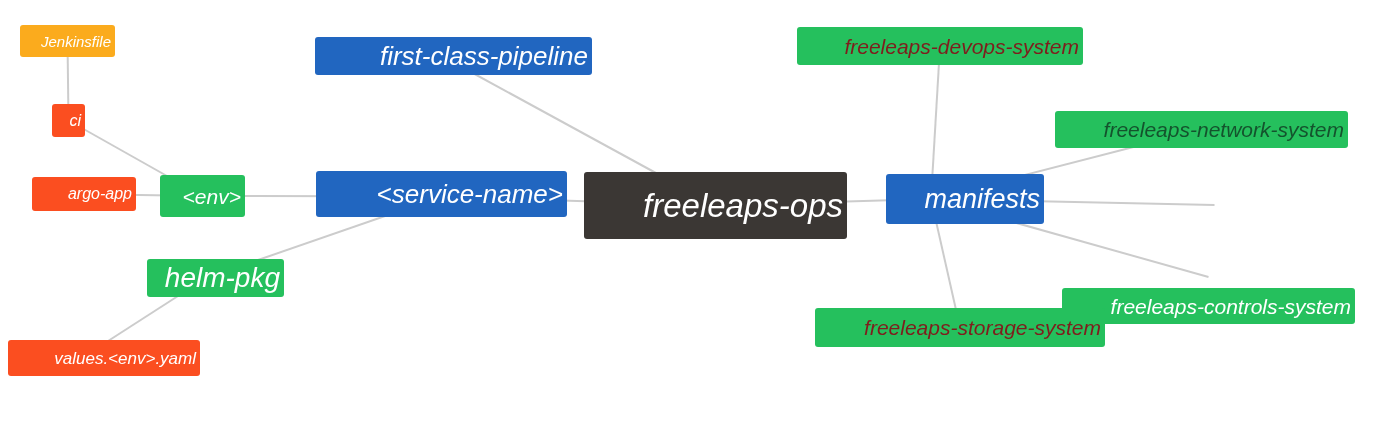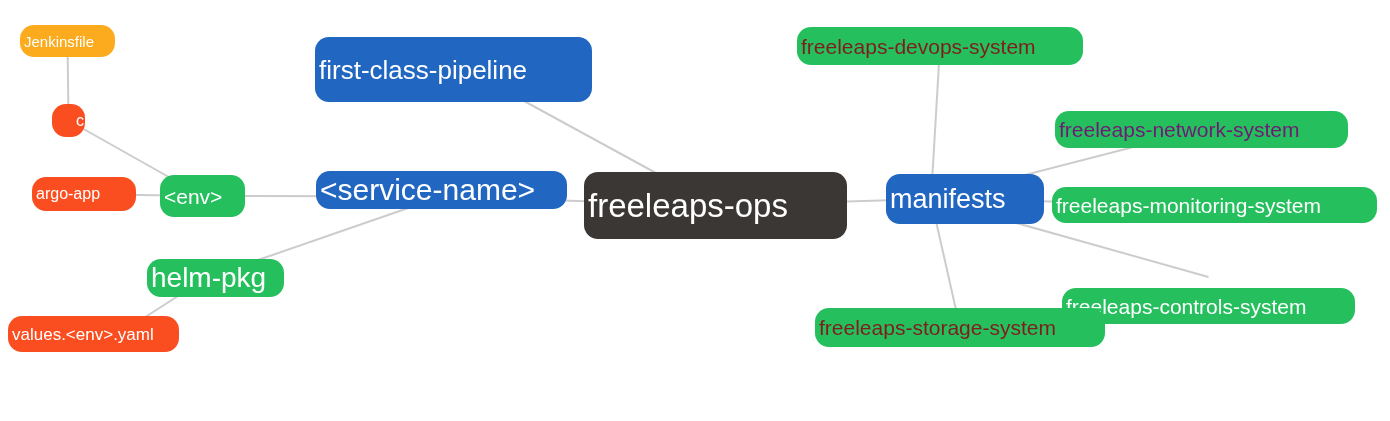--- a/index.html
+++ b/index.html
@@ -25,28 +25,29 @@
   #node-layer {
     position: absolute;
     left: 0; top: 0;
     width: 1390px;
     height: 421px;
     z-index: 2;
   }
   .node {
     position: absolute;
     box-sizing: border-box;
-    border-radius: 14px;
+    border-radius: 3px;
     display: flex;
     align-items: center;
-    justify-content: flex-start;
+    justify-content: flex-end;
     color: #ffffff;
     cursor: pointer;
     white-space: nowrap;
     line-height: 1;
+    font-style: italic;
   }
   .node span {
     display: block;
     padding: 0 4px;
   }
 </style>
 </head>
 <body>
 
 <div class="canvas">
@@ -75,43 +76,40 @@
       </div>
       <div class="node" style="left: 32px; top: 177px; width: 104px; height: 34px; font-size: 16px; background: rgb(251, 78, 32); color: rgb(255, 255, 255);">
         <span>argo-app</span>
       </div>
       <div class="node" style="left: 160px; top: 175px; width: 85px; height: 42px; font-size: 21px; background: rgb(37, 192, 93); color: rgb(255, 255, 255);">
         <span>&lt;env&gt;</span>
       </div>
       <div class="node" style="left: 147px; top: 259px; width: 137px; height: 38px; font-size: 28px; background: rgb(37, 192, 93); color: rgb(255, 255, 255);">
         <span>helm-pkg</span>
       </div>
-      <div class="node" style="left: 8px; top: 316px; width: 171px; height: 36px; font-size: 17px; background: rgb(251, 78, 32); color: rgb(255, 255, 255);">
+      <div class="node" style="left: 8px; top: 340px; width: 192px; height: 36px; font-size: 17px; background: rgb(251, 78, 32); color: rgb(255, 255, 255);">
         <span>values.&lt;env&gt;.yaml</span>
       </div>
-      <div class="node" style="left: 315px; top: 37px; width: 277px; height: 65px; font-size: 26px; background: rgb(33, 102, 192); color: rgb(255, 255, 255);">
+      <div class="node" style="left: 315px; top: 37px; width: 277px; height: 38px; font-size: 26px; background: rgb(33, 102, 192); color: rgb(255, 255, 255);">
         <span>first-class-pipeline</span>
       </div>
-      <div class="node" style="left: 316px; top: 171px; width: 251px; height: 38px; font-size: 30px; background: rgb(33, 102, 192); color: rgb(255, 255, 255);">
+      <div class="node" style="left: 316px; top: 171px; width: 251px; height: 46px; font-size: 26px; background: rgb(33, 102, 192); color: rgb(255, 255, 255);">
         <span>&lt;service-name&gt;</span>
       </div>
       <div class="node" style="left: 584px; top: 172px; width: 263px; height: 67px; font-size: 33px; background: rgb(59, 55, 52); color: rgb(255, 255, 255);">
         <span>freeleaps-ops</span>
       </div>
       <div class="node" style="left: 852px; top: 174px; width: 158px; height: 50px; font-size: 27px; background: rgb(33, 102, 192); color: rgb(255, 255, 255); margin-left: 34px;">
         <span>manifests</span>
       </div>
       <div class="node" style="left: 797px; top: 27px; width: 286px; height: 38px; font-size: 21px; background: rgb(37, 192, 93); color: #7f1d1d;">
         <span>freeleaps-devops-system</span>
       </div>
-      <div class="node" style="left: 1055px; top: 111px; width: 293px; height: 37px; font-size: 21px; background: rgb(37, 192, 93); color: #701a75;">
+      <div class="node" style="left: 1055px; top: 111px; width: 293px; height: 37px; font-size: 21px; background: rgb(37, 192, 93); color: #14532d;">
         <span>freeleaps-network-system</span>
-      </div>
-      <div class="node" style="left: 1052px; top: 187px; width: 325px; height: 36px; font-size: 21px; background: rgb(37, 192, 93); color: rgb(255, 255, 255);">
-        <span>freeleaps-monitoring-system</span>
       </div>
       <div class="node" style="left: 1062px; top: 259px; width: 293px; height: 36px; font-size: 21px; background: rgb(37, 192, 93); color: rgb(255, 255, 255); margin-top: 29px;">
         <span>freeleaps-controls-system</span>
       </div>
       <div class="node" style="left: 815px; top: 308px; width: 290px; height: 39px; font-size: 21px; background: rgb(37, 192, 93); color: #7f1d1d;">
         <span>freeleaps-storage-system</span>
       </div>
     </div>
 </div>
 

